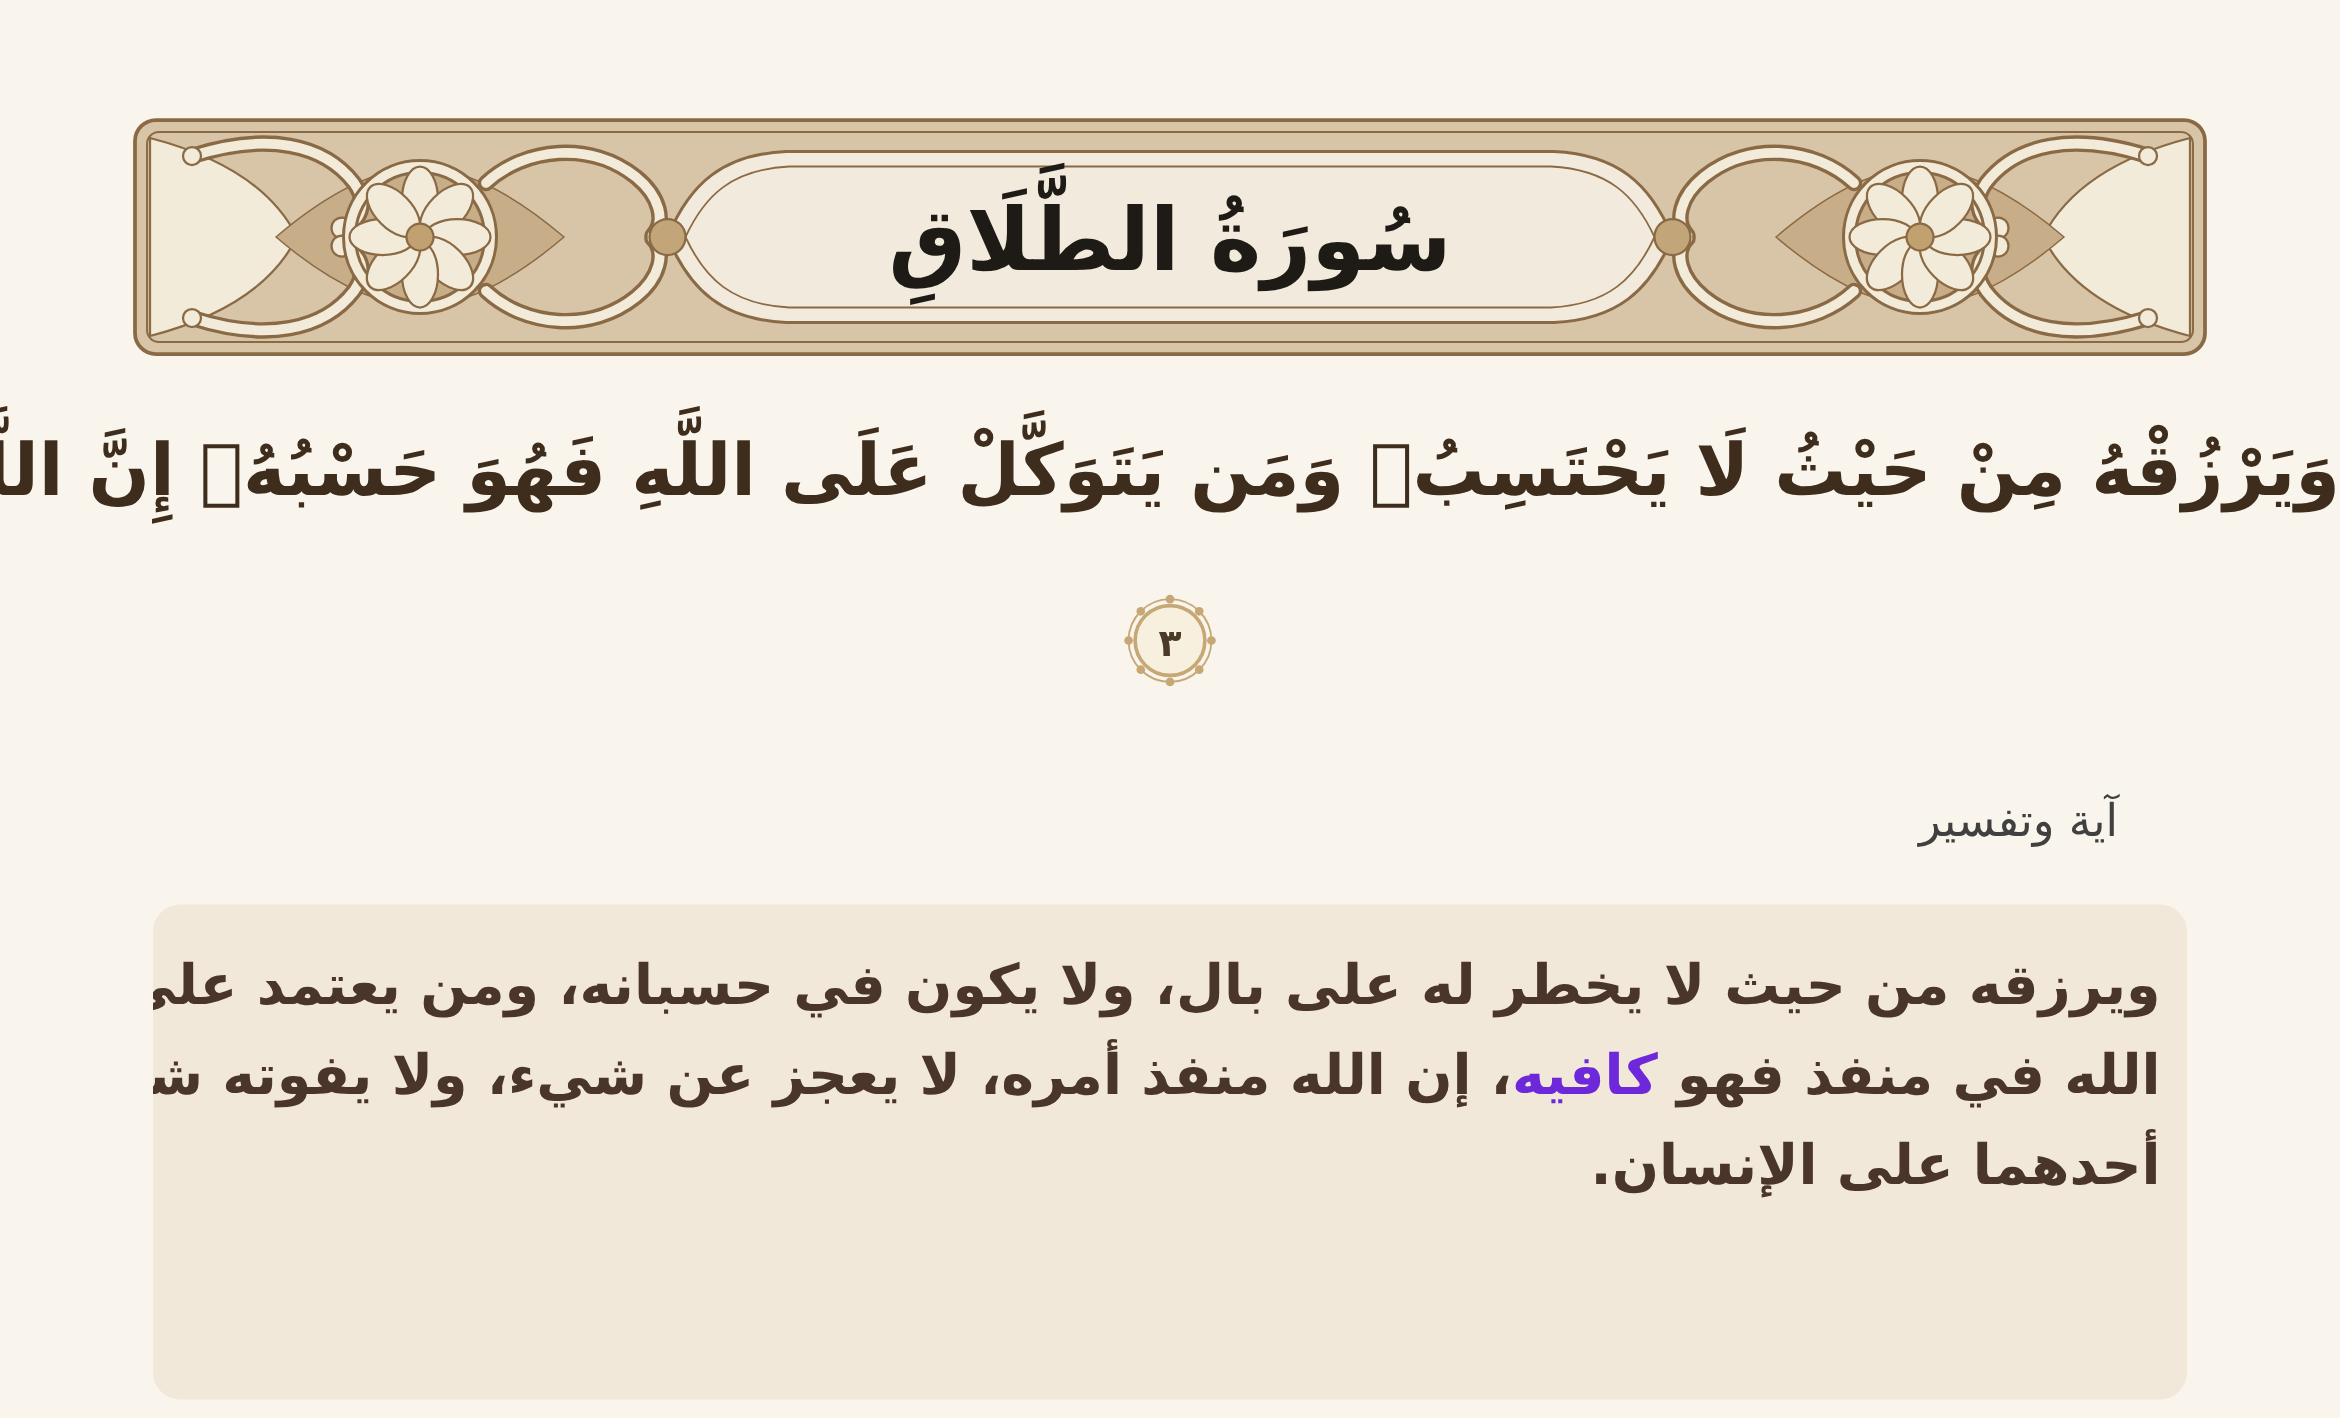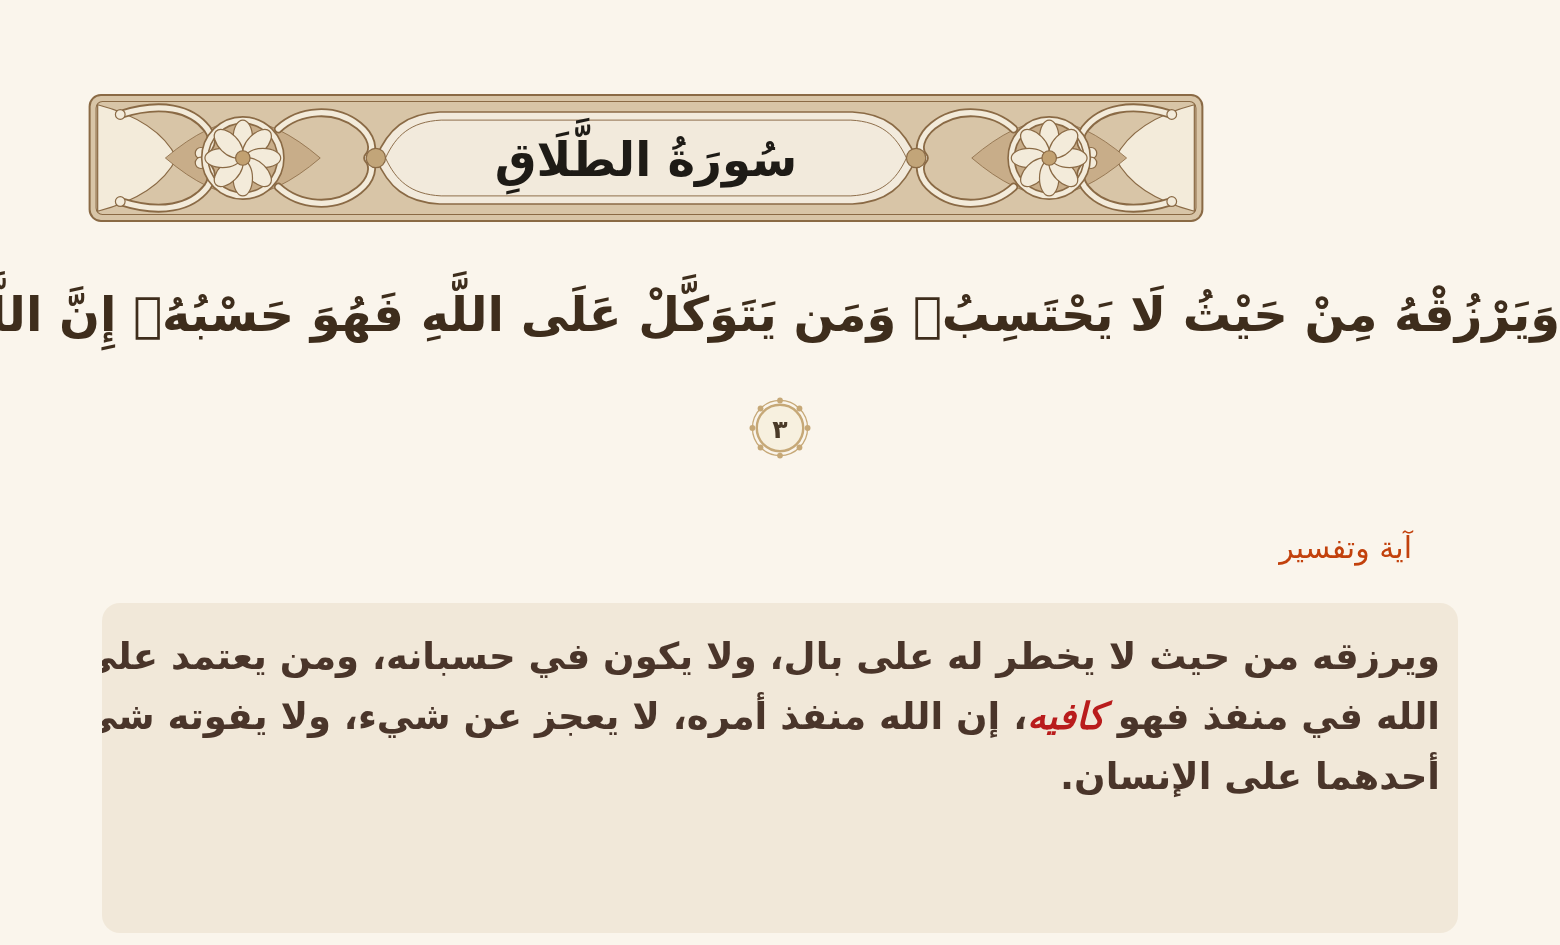--- a/index.html
+++ b/index.html
@@ -2,35 +2,35 @@
 <html lang="ar" dir="rtl"><head>
 <meta charset="utf-8">
 <style>
   html,body{margin:0;padding:0;}
   body{
     width:1560px;height:945px;position:relative;overflow:hidden;
     background:#FAF5EC;
     font-family:"DejaVu Sans",sans-serif;
   }
   
-  .banner{position:absolute;left:88px;top:78px;width:1116px;height:160px;}
+  .banner{position:absolute;left:88px;top:78px;width:1384px;height:160px;}
   .banner svg{display:block;width:100%;height:100%;}
   .banner-title{font-family:"DejaVu Sans",sans-serif;font-weight:bold;}
   
   .verse{
     position:absolute;top:258px;left:0;width:100%;
     text-align:center;direction:rtl;
     color:#3E2D1C;font-size:48px;font-weight:bold;line-height:112px;
   }
   .verse-line{white-space:nowrap;}
   .ayah-marker{display:inline-block;width:62px;height:62px;vertical-align:-16px;margin:0 14px;}
   
   .section-label{
     position:absolute;top:530px;right:148px;
-    font-size:30px;color:#c2410c;direction:rtl;
+    font-size:30px;color:#404040;direction:rtl;
   }
   
   .tafsir-card{
     position:absolute;left:102px;top:603px;width:1356px;height:330px;
     background:#F1E8D9;border-radius:18px;overflow:hidden;
   }
   .tafsir-text{
     position:absolute;top:24px;right:18px;left:60px;
     direction:rtl;text-align:right;
     font-size:37px;line-height:60px;font-weight:bold;color:#4A352A;
@@ -121,16 +121,16 @@
       </g>
       <text x="32" y="34" text-anchor="middle" dominant-baseline="central" font-size="26" font-weight="bold" fill="#4A3A28">٣</text>
     </svg></div>
 </div>
 
 <div class="section-label">آية وتفسير</div>
 
 <div class="tafsir-card">
   <div class="tafsir-text" id="tafsir-text">
       <div class="tafsir-line"><span>ويرزقه من حيث لا يخطر له على بال، ولا يكون في حسبانه، ومن يعتمد على</span></div>
-      <div class="tafsir-line"><span>الله في منفذ فهو </span><span class="hl" style="color: #b91c1c; font-style: italic;">كافيه</span><span>، إن الله منفذ أمره، لا يعجز عن شيء، ولا يفوته شيء،</span></div>
+      <div class="tafsir-line"><span>الله في منفذ فهو </span><span class="hl" style="color: #6d28d9;">كافيه</span><span>، إن الله منفذ أمره، لا يعجز عن شيء، ولا يفوته شيء،</span></div>
       <div class="tafsir-line"><span>أحدهما على الإنسان.</span></div>
     </div>
 </div>
 
 </body></html>

